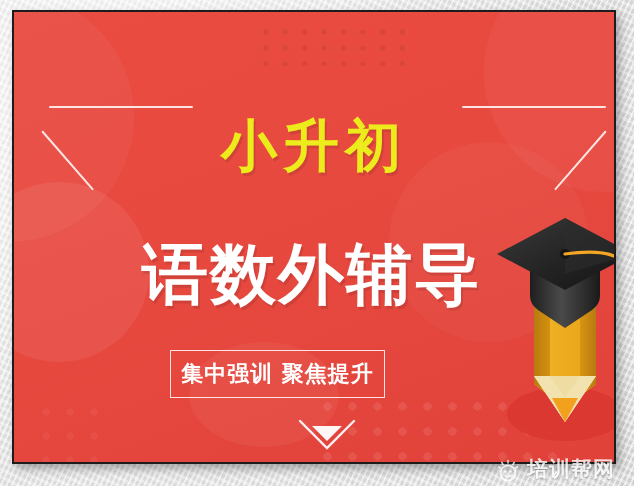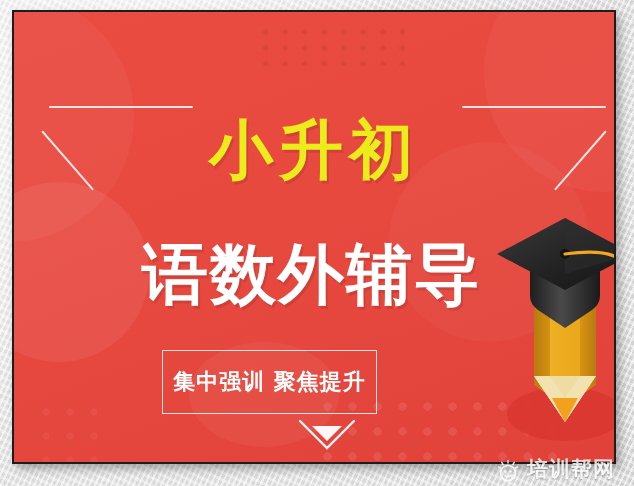--- a/index.html
+++ b/index.html
@@ -64,39 +64,39 @@
   
   .deco-line{position:absolute;background:rgba(255,255,255,.85);height:2px;border-radius:1px;}
   #deco-left-h{left:35px;top:94px;width:144px;}
   #deco-left-d{left:28px;top:118px;width:78px;transform:rotate(49deg);transform-origin:left center;}
   #deco-right-h{left:448px;top:94px;width:144px;}
   #deco-right-d{left:592px;top:118px;width:78px;transform:rotate(131deg);transform-origin:left center;}
 
   
   #headline-main{
     position:absolute;left:0;right:0;top:106px;text-align:center;
-    font-size:64px;line-height:1;font-weight:bold;
+    font-size:56px;line-height:1;font-weight:bold;
     color:#ecec1c;
     letter-spacing:6px;
     text-shadow:2px 3px 0 rgba(0,0,0,.10);
     font-family:"DejaVu Sans","Liberation Sans",sans-serif;
   }
   #headline-sub{
     position:absolute;left:6px;right:0;top:230px;text-align:center;
     font-size:66px;line-height:1;font-weight:bold;
     color:#ffffff;
     letter-spacing:2px;
     text-shadow:2px 3px 0 rgba(0,0,0,.10);
     font-family:"DejaVu Sans","Liberation Sans",sans-serif;
     padding-right:10px;
   }
 
   
   #tagline-box{
-    position:absolute;left:148px;top:338px;width:215px;height:64px;
+    position:absolute;left:156px;top:338px;width:215px;height:48px;
     border:1.5px solid rgba(255,255,255,.85);
     display:flex;align-items:center;justify-content:center;
     box-sizing:border-box;
   }
   #tagline-text{
     color:#fff;font-size:22px;font-weight:bold;letter-spacing:1px;
     font-family:"DejaVu Sans","Liberation Sans",sans-serif;
     white-space:nowrap;
   }
 

